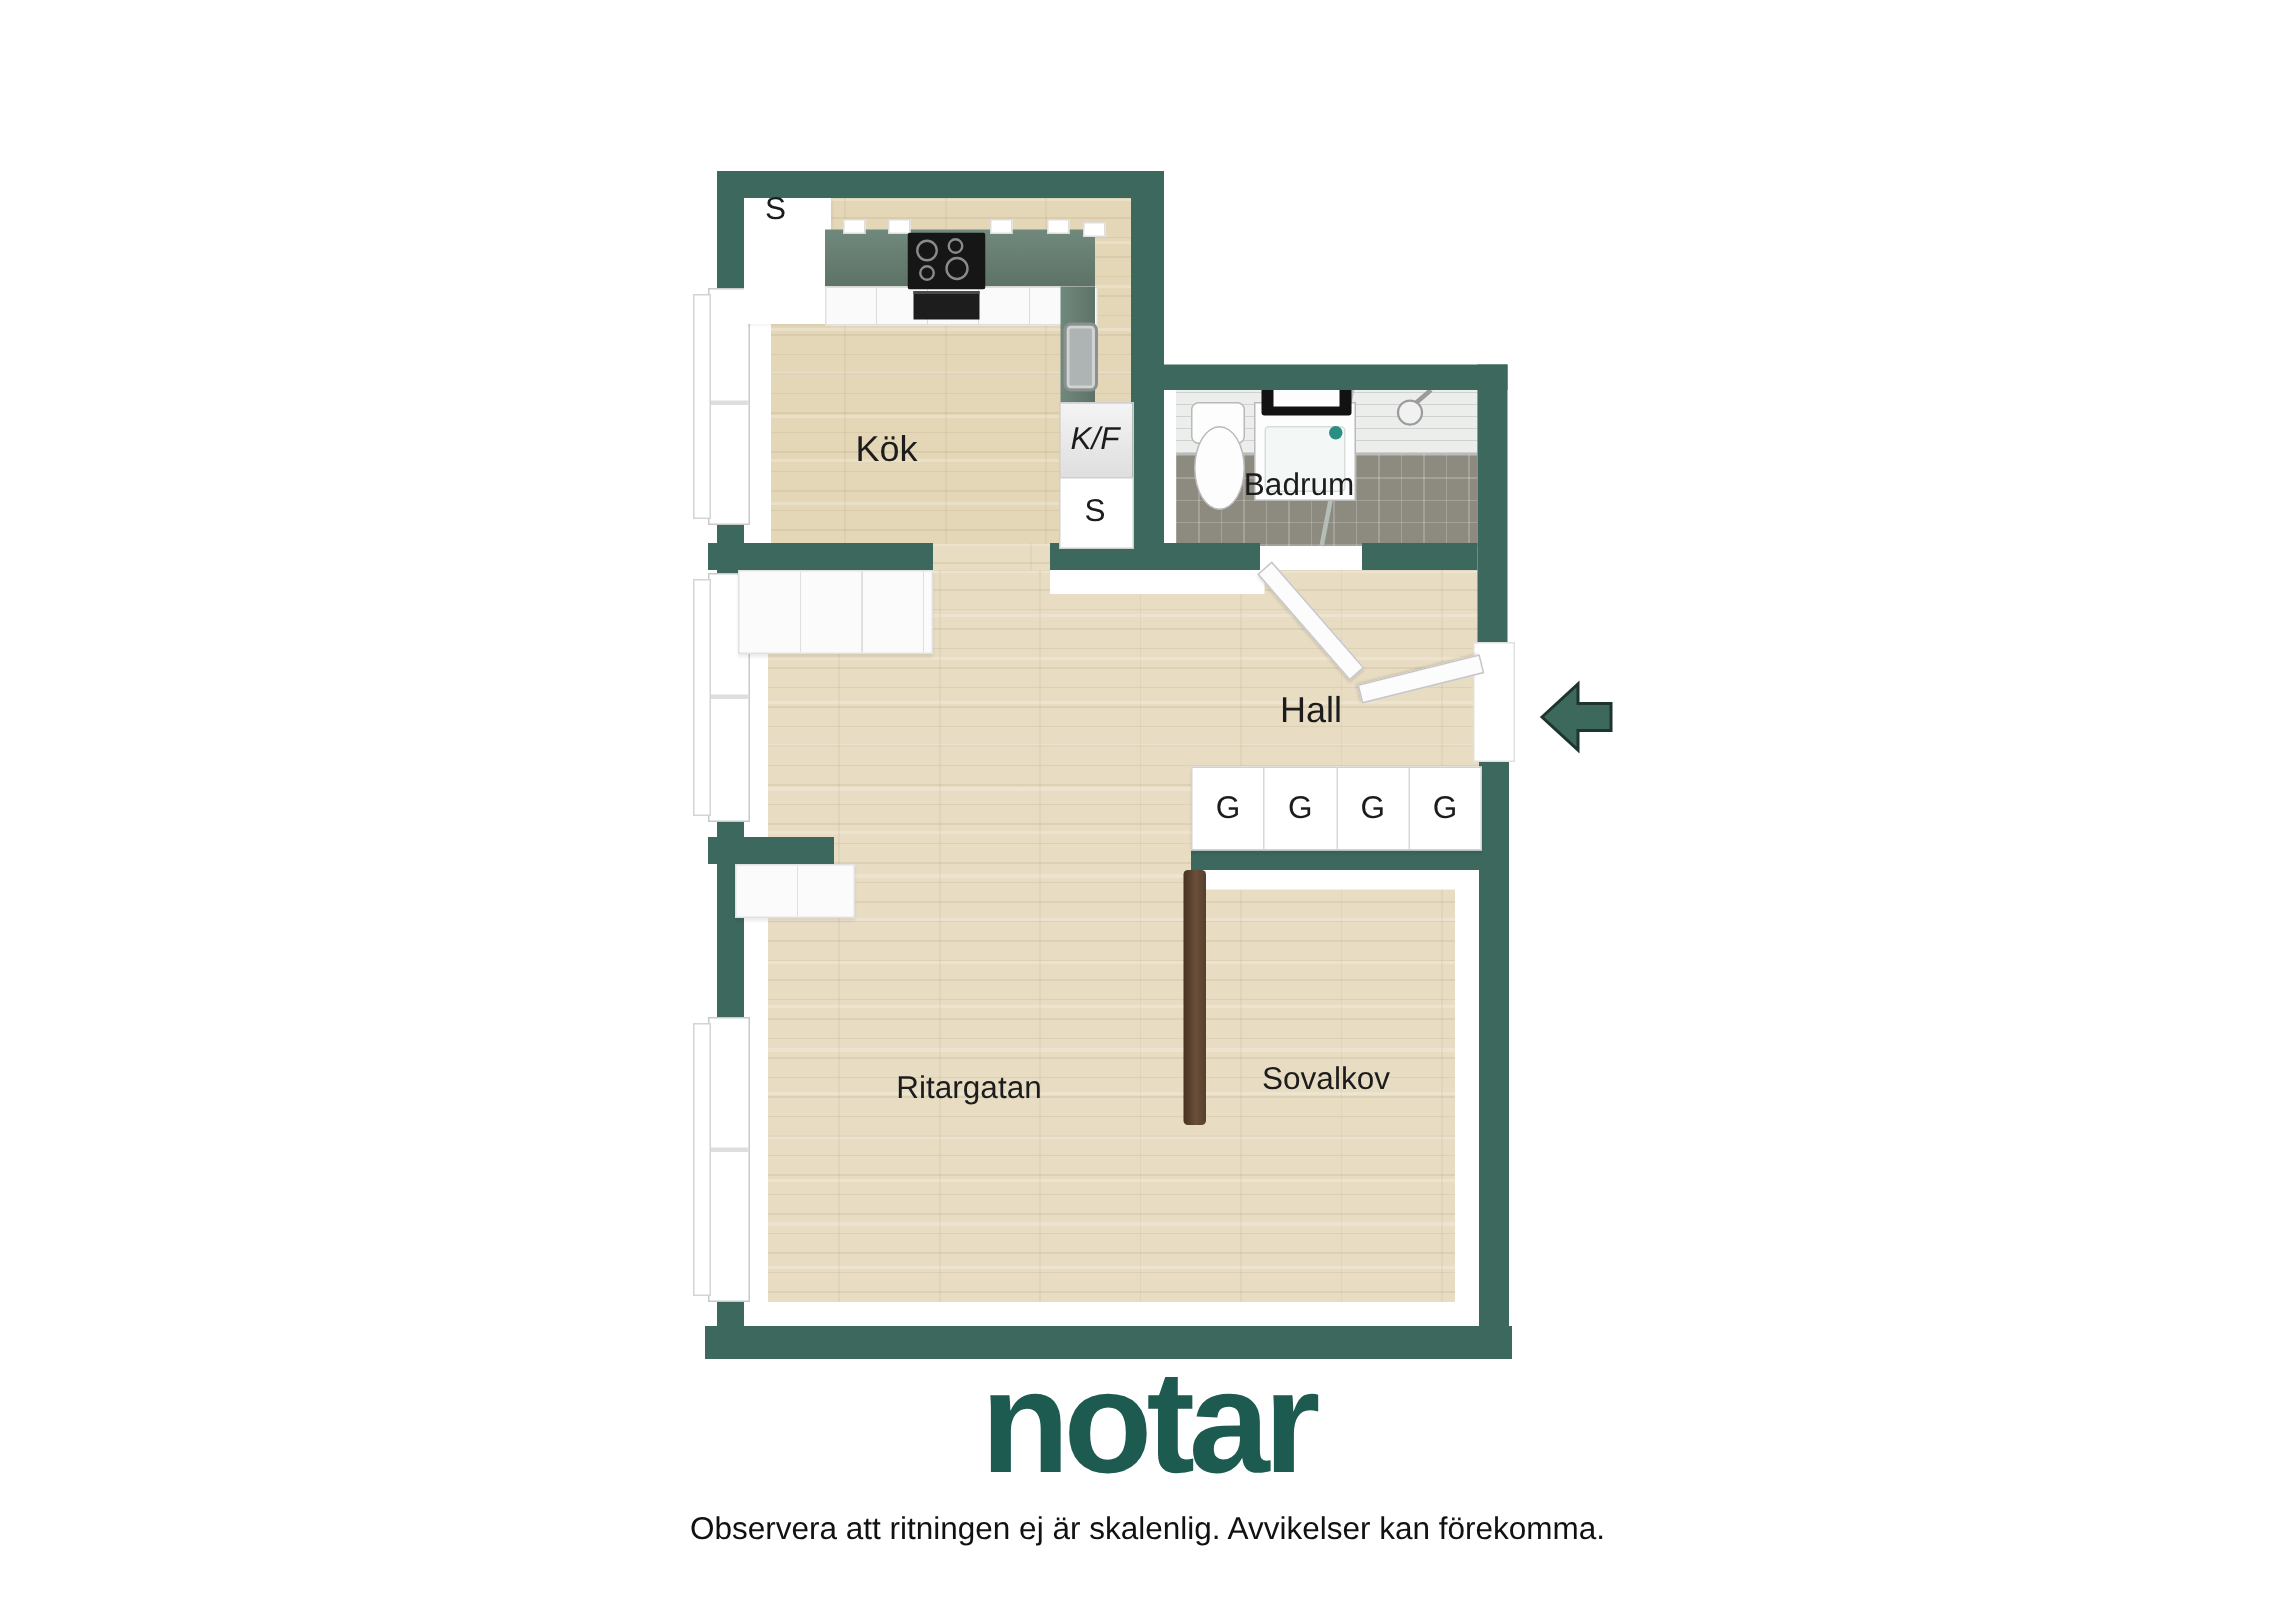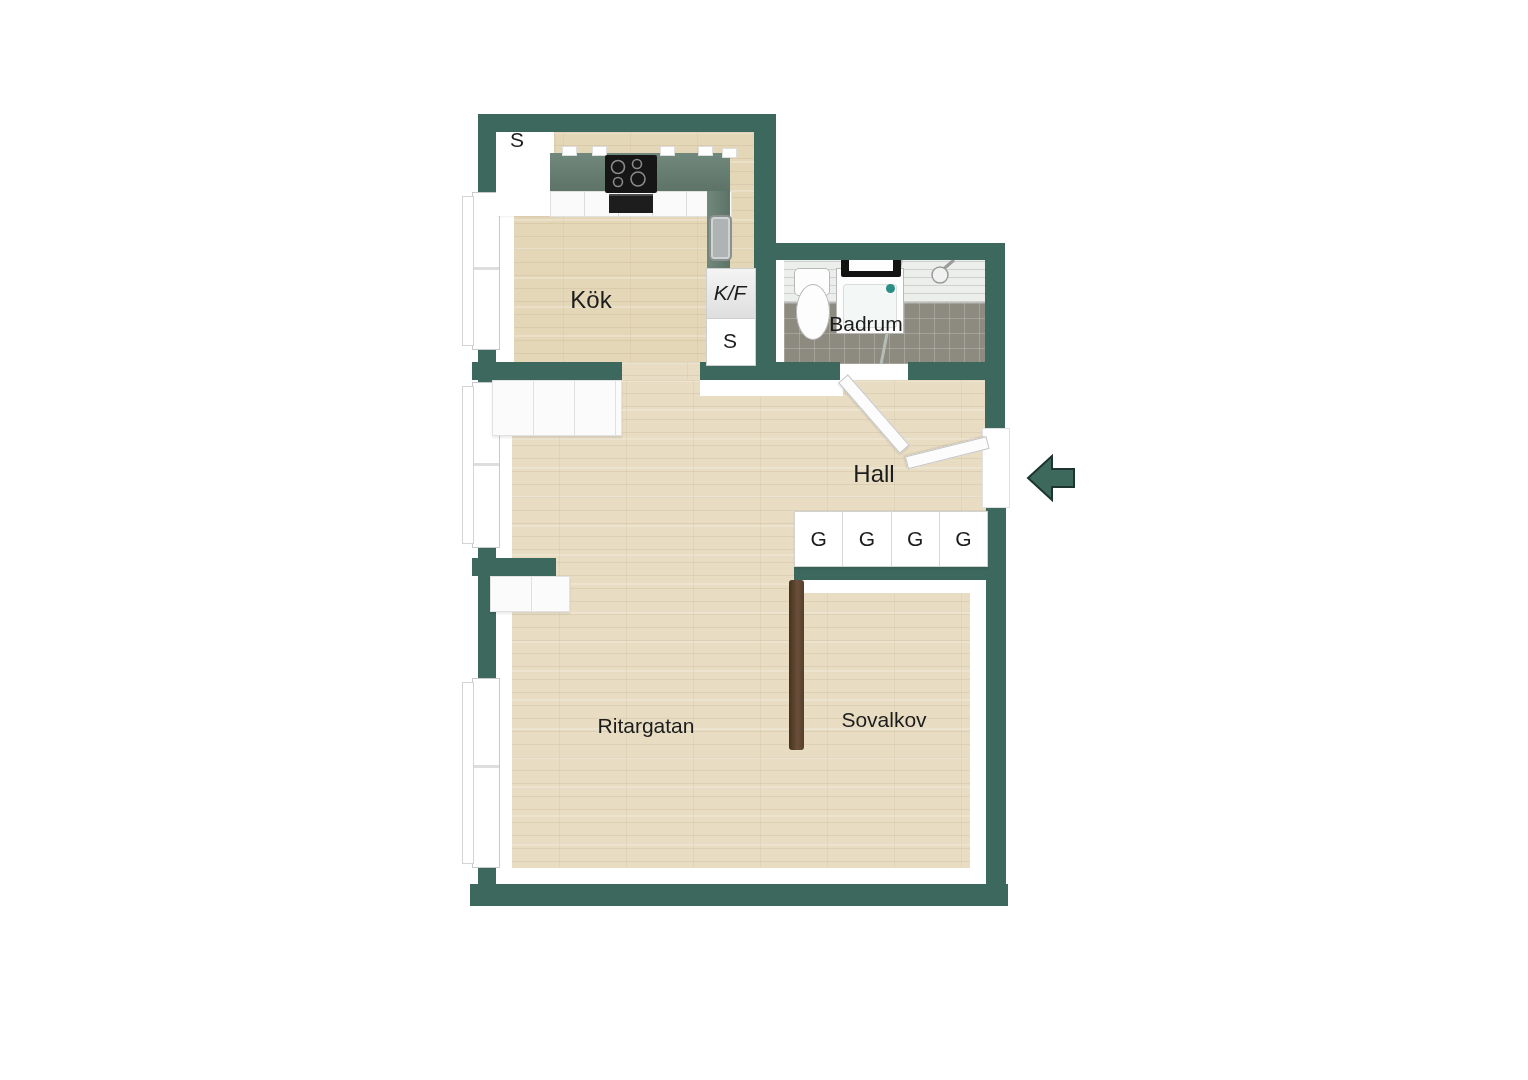--- a/index.html
+++ b/index.html
@@ -162,14 +162,16 @@
 
   <div class="label fs21" style="left:517px;top:140px;">S</div>
   <div class="label fs24" style="left:591px;top:300px;">Kök</div>
   <div class="label fs21" style="left:730px;top:293px;font-style:italic;">K/F</div>
   <div class="label fs21" style="left:730px;top:341px;">S</div>
   <div class="label fs21" style="left:866px;top:324px;">Badrum</div>
   <div class="label fs24" style="left:874px;top:474px;">Hall</div>
   <div class="label fs21" style="left:646px;top:726px;">Ritargatan</div>
   <div class="label fs21" style="left:884px;top:720px;">Sovalkov</div>
 
+  <div class="logo">notar</div>
+  <div class="disclaimer">Observera att ritningen ej är skalenlig. Avvikelser kan förekomma.</div>
 
 </div>
 
 </body></html>

